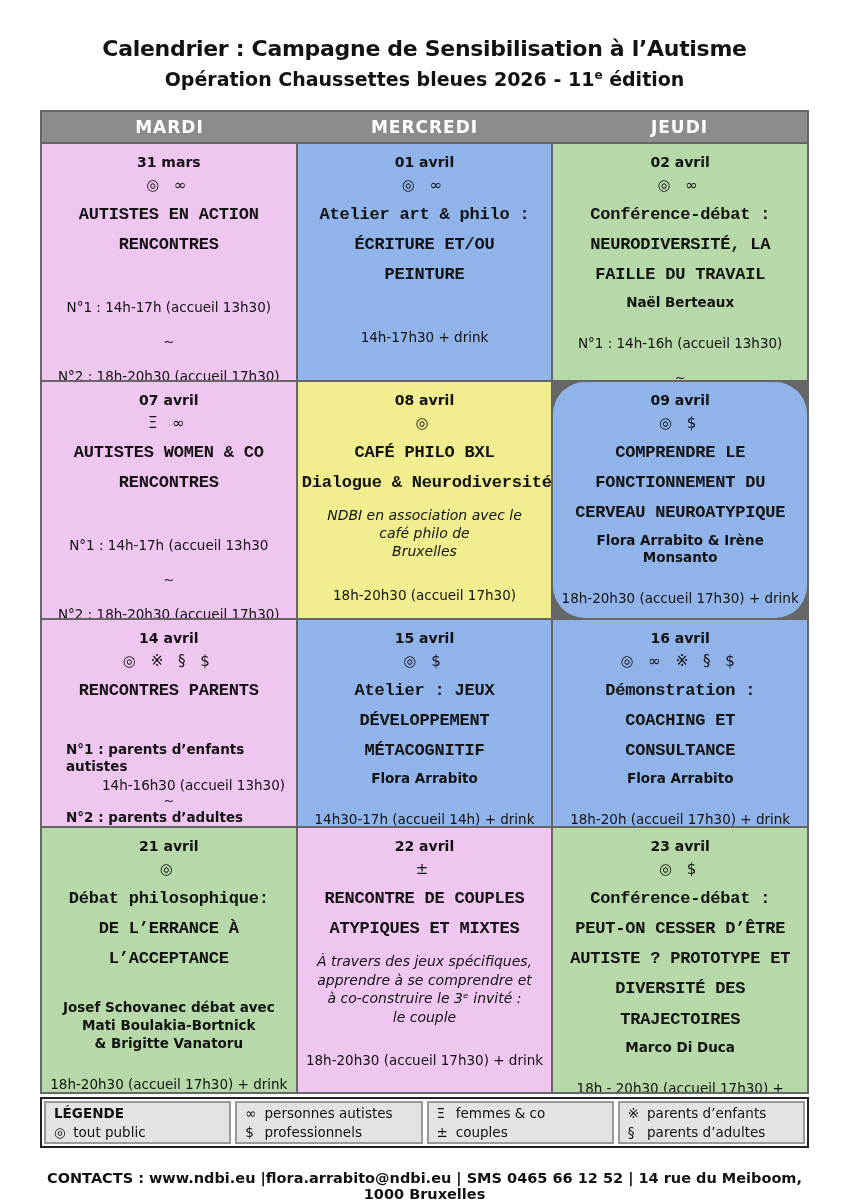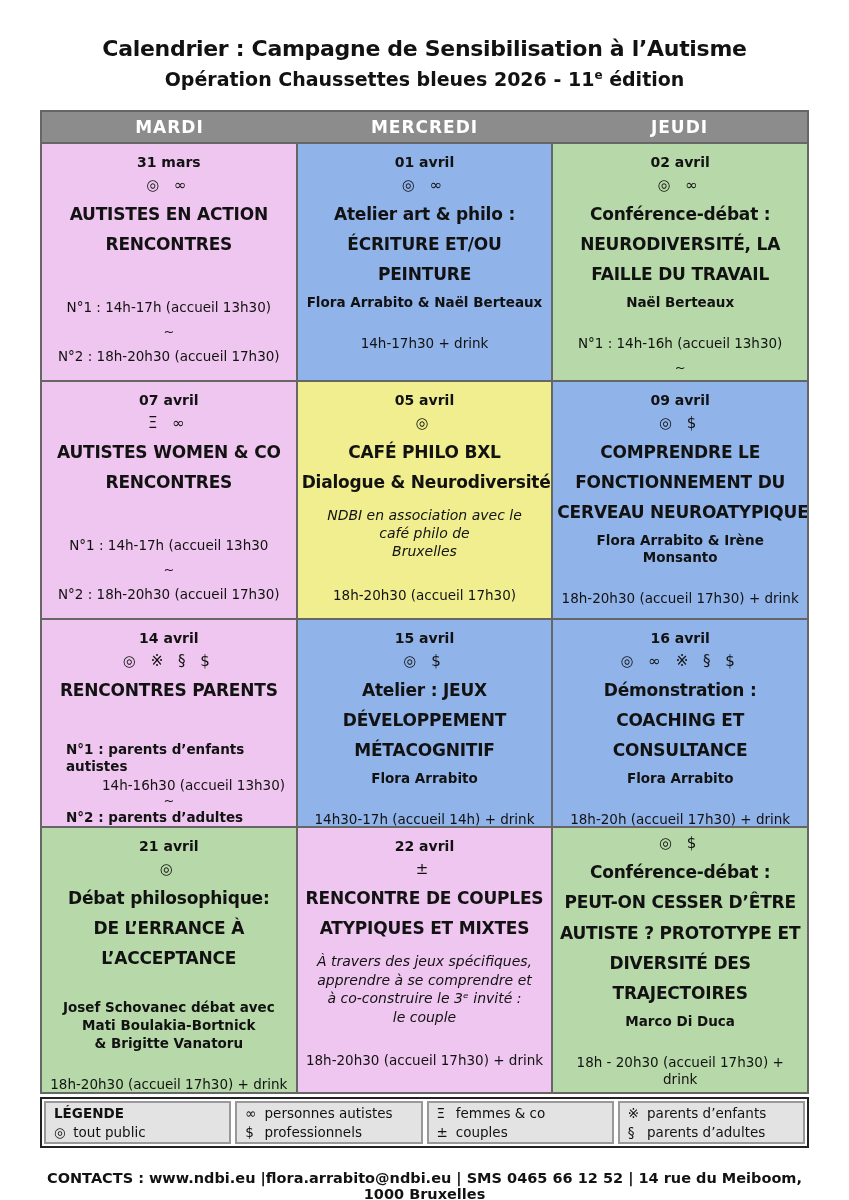--- a/index.html
+++ b/index.html
@@ -11,24 +11,24 @@
   .calendar{border:2px solid var(--c-grid_border,#666);background:var(--c-grid_border,#666);
             display:grid;grid-template-columns:repeat(3,1fr);
             grid-template-rows:30px 236px 236px 206px 264px;gap:2px;}
   .header-row{grid-column:1/-1;background:var(--c-header,#8c8c8c);display:flex;}
   .weekday{flex:1;display:flex;align-items:center;justify-content:center;
            color:#fff;font-weight:bold;font-size:17px;letter-spacing:1px;}
   .cell{text-align:center;overflow:hidden;padding:2px 4px;box-sizing:border-box;}
   .line{line-height:1.25;}
   .line.date{font-weight:bold;font-size:14px;margin-top:8px;}
   .line.icons{font-size:15px;letter-spacing:5px;margin:4px 0 0;}
-  .line.title{font-weight:bold;font-size:17px;margin:9px 0;letter-spacing:-0.2px;white-space:nowrap;}
+  .line.title{font-weight:bold;font-size:17px;margin:9px 0;letter-spacing:-0.2px;white-space:nowrap;font-family:Liberation Mono, monospace;}
   .line.speaker{font-weight:bold;font-size:13.5px;margin:1px 0;}
   .line.note{font-style:italic;font-size:14px;margin:1px 10px;}
-  .line.detail{font-size:13.5px;margin:10px 0;}
+  .line.detail{font-size:13.5px;margin:20px 0;}
   .line.tilde{font-size:13px;line-height:0.9;}
   .line.spacer{height:20px;}
   .line.boldleft{font-weight:bold;font-size:13.5px;text-align:left;padding-left:20px;margin:2px 0;}
   .line.indent{font-size:13.5px;text-align:left;padding-left:56px;margin:2px 0;}
   .line.boldindent{font-weight:bold;font-size:13.5px;text-align:left;padding-left:56px;margin:2px 0;}
   .line.title + .line.detail{margin-top:44px;}
   .line.title + .line.boldleft{margin-top:40px;}
   .line.speaker + .line.detail{margin-top:24px;}
   .line.note + .line.detail{margin-top:26px;}
   .line.title + .line.note{margin-top:14px;}
@@ -62,21 +62,20 @@
         <div class="line detail">N°1 : 14h-17h (accueil 13h30)</div>
         <div class="line tilde">~</div>
         <div class="line detail">N°2 : 18h-20h30 (accueil 17h30)</div>
       </div>
       <div class="cell" style="background: var(--c-blue);">
         <div class="line date">01 avril</div>
         <div class="line icons">◎ ∞</div>
         <div class="line title">Atelier art &amp; philo :</div>
         <div class="line title">ÉCRITURE ET/OU</div>
         <div class="line title">PEINTURE</div>
-        <div class="line speaker">Flora Arrabito &amp; Naël Berteaux</div>
         <div class="line detail">14h-17h30 + drink</div>
       </div>
       <div class="cell" style="background: var(--c-green);">
         <div class="line date">02 avril</div>
         <div class="line icons">◎ ∞</div>
         <div class="line title">Conférence-débat :</div>
         <div class="line title">NEURODIVERSITÉ, LA</div>
         <div class="line title">FAILLE DU TRAVAIL</div>
         <div class="line speaker">Naël Berteaux</div>
         <div class="line detail">N°1 : 14h-16h (accueil 13h30)</div>
@@ -86,29 +85,29 @@
       <div class="cell" style="background: var(--c-pink);">
         <div class="line date">07 avril</div>
         <div class="line icons">Ξ ∞</div>
         <div class="line title">AUTISTES WOMEN &amp; CO</div>
         <div class="line title">RENCONTRES</div>
         <div class="line detail">N°1 : 14h-17h (accueil 13h30</div>
         <div class="line tilde">~</div>
         <div class="line detail">N°2 : 18h-20h30 (accueil 17h30)</div>
       </div>
       <div class="cell" style="background: var(--c-yellow);">
-        <div class="line date">05 avril</div>
+        <div class="line date">08 avril</div>
         <div class="line icons">◎</div>
         <div class="line title">CAFÉ PHILO BXL</div>
         <div class="line title">Dialogue &amp; Neurodiversité</div>
         <div class="line note">NDBI en association avec le café philo de</div>
         <div class="line note">Bruxelles</div>
         <div class="line detail">18h-20h30 (accueil 17h30)</div>
       </div>
-      <div class="cell" style="background: var(--c-blue);">
+      <div class="cell" style="background: var(--c-blue); border-radius: 32px;">
         <div class="line date">09 avril</div>
         <div class="line icons">◎ $</div>
         <div class="line title">COMPRENDRE LE</div>
         <div class="line title">FONCTIONNEMENT DU</div>
         <div class="line title">CERVEAU NEUROATYPIQUE</div>
         <div class="line speaker">Flora Arrabito &amp; Irène Monsanto</div>
         <div class="line detail">18h-20h30 (accueil 17h30)  + drink</div>
       </div>
       <div class="cell" style="background: var(--c-pink);">
         <div class="line date">14 avril</div>
@@ -155,20 +154,21 @@
         <div class="line icons">±</div>
         <div class="line title">RENCONTRE DE COUPLES</div>
         <div class="line title">ATYPIQUES ET MIXTES</div>
         <div class="line note">À travers des jeux spécifiques,</div>
         <div class="line note">apprendre à se comprendre et</div>
         <div class="line note">à co-construire le 3ᵉ invité :</div>
         <div class="line note">le couple</div>
         <div class="line detail">18h-20h30 (accueil 17h30) + drink</div>
       </div>
       <div class="cell" style="background: var(--c-green);">
+        <div class="line date">23 avril</div>
         <div class="line icons">◎ $</div>
         <div class="line title">Conférence-débat :</div>
         <div class="line title">PEUT-ON CESSER D’ÊTRE</div>
         <div class="line title">AUTISTE ? PROTOTYPE ET</div>
         <div class="line title">DIVERSITÉ DES</div>
         <div class="line title">TRAJECTOIRES</div>
         <div class="line speaker">Marco Di Duca</div>
         <div class="line detail">18h - 20h30 (accueil 17h30) + drink</div>
       </div>
     </div>

